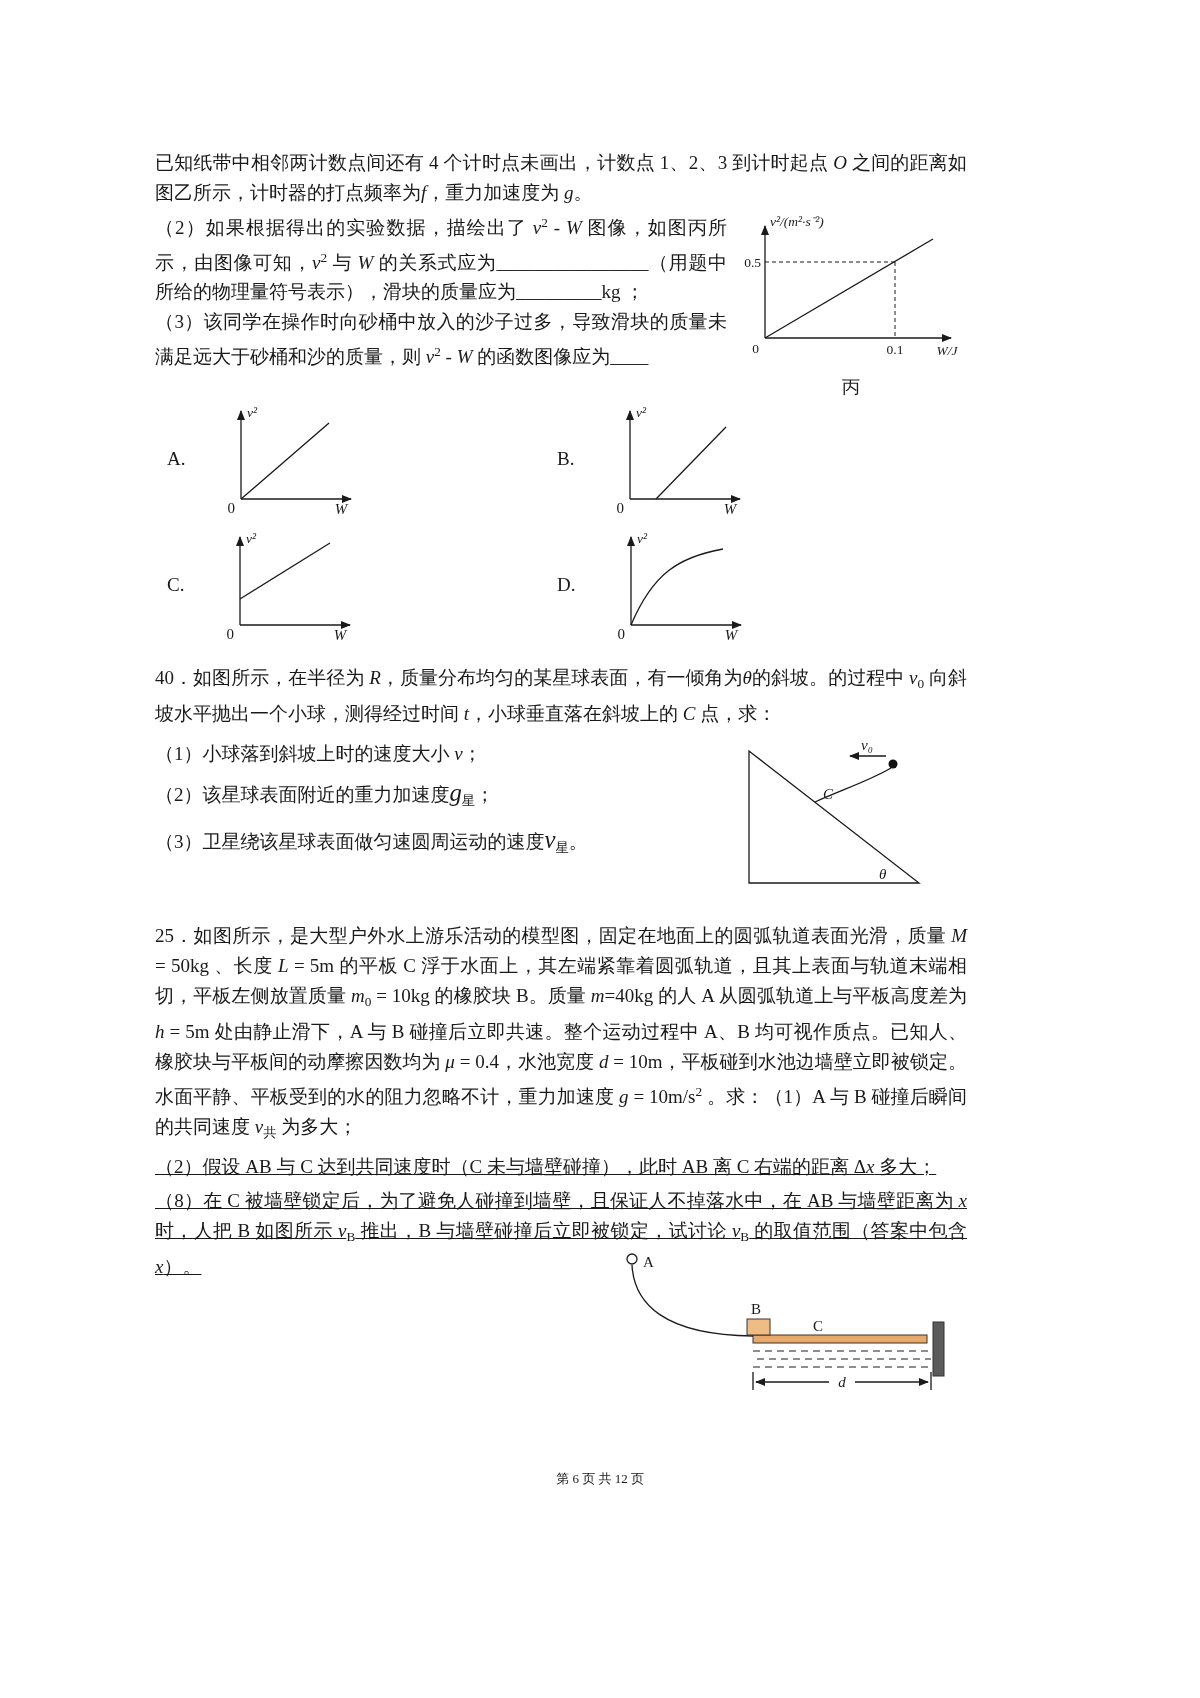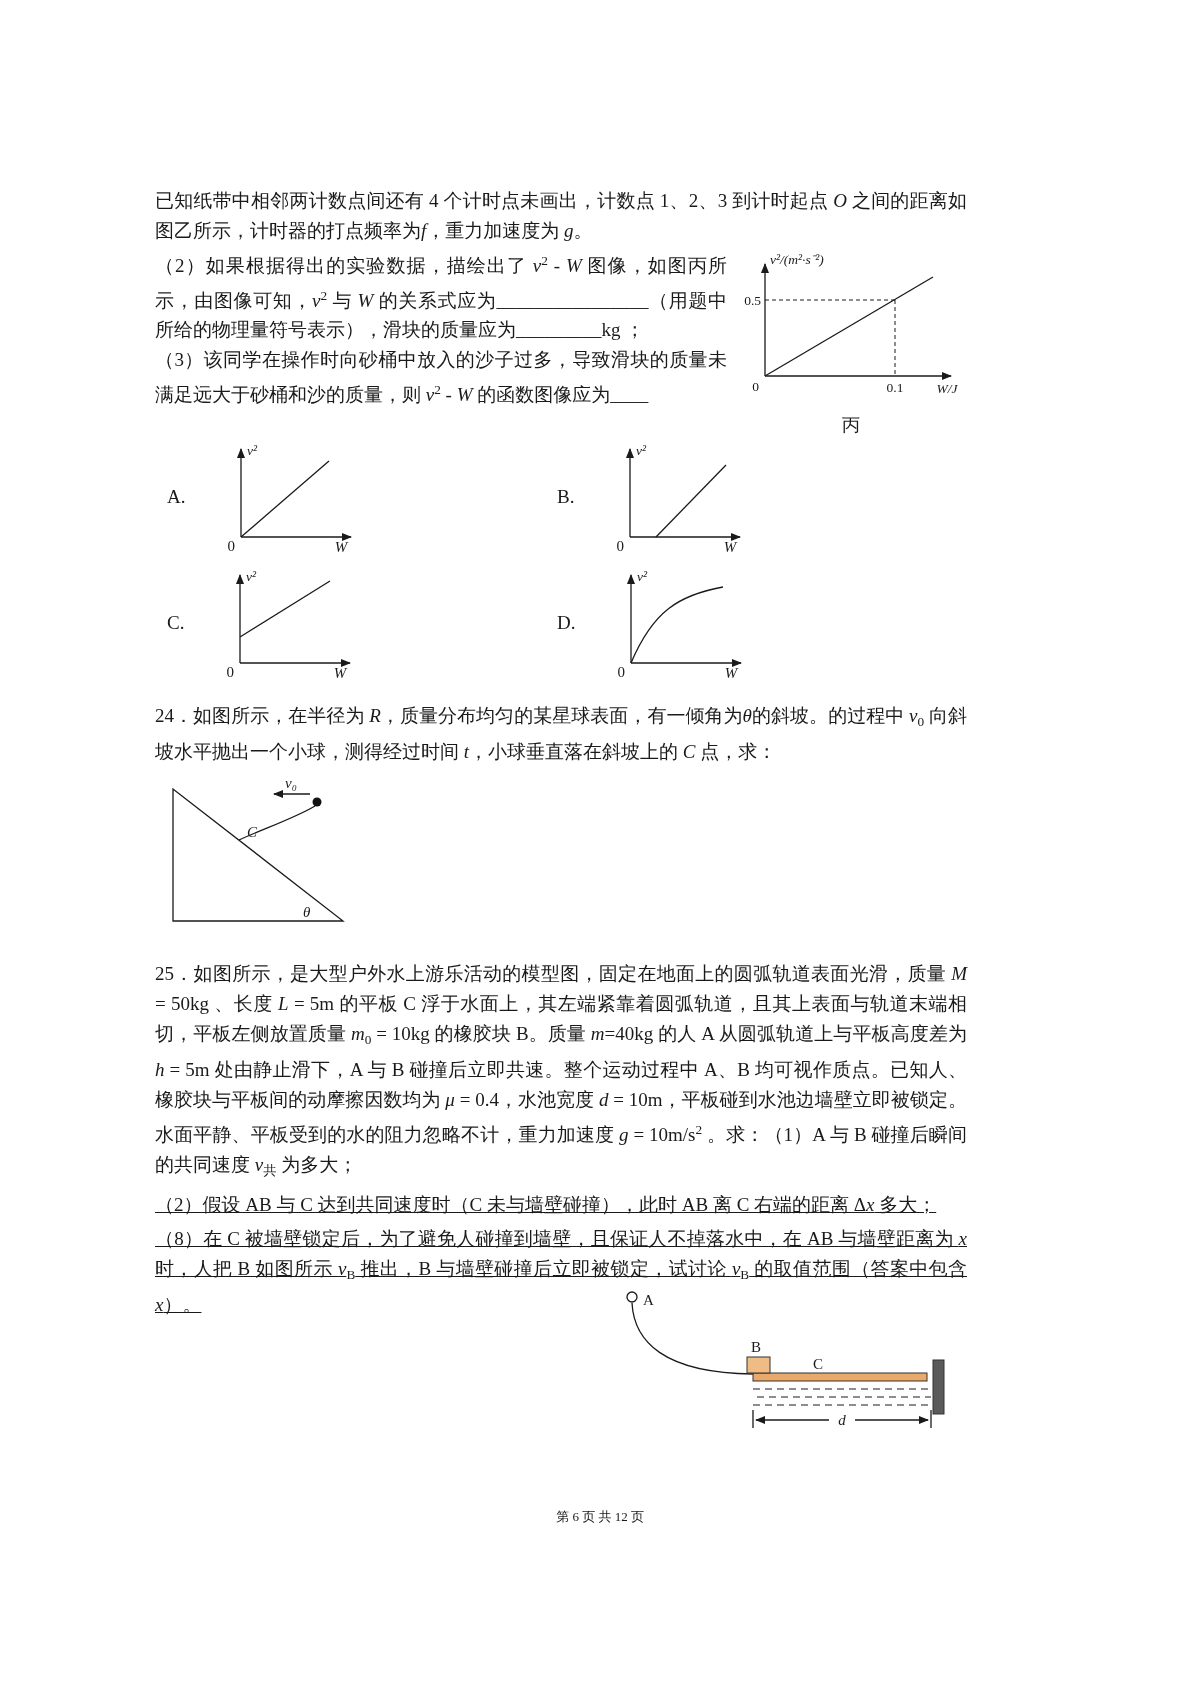--- a/index.html
+++ b/index.html
@@ -3,21 +3,21 @@
 <meta charset="utf-8">
 <style>
   * { margin:0; padding:0; box-sizing:border-box; }
   html,body { background:#ffffff; }
   body {
     width:1200px; height:1698px; position:relative; overflow:hidden;
     color:#1a1a1a;
     font-family:"Liberation Serif","DejaVu Serif",serif;
     font-size:19px;
   }
-  .page { position:absolute; inset:0;margin-top:38px; }
+  .page { position:absolute; inset:0; }
   .content { position:absolute; left:155px; top:148px; width:812px; }
   .para { text-align:justify; line-height:30px; }
   .seg-i  { font-style:italic; }
   .seg-sub{ font-size:0.7em; vertical-align:-0.3em; }
   .seg-sup{ font-size:0.7em; vertical-align:0.5em; }
   .seg-bigi{ font-style:italic; font-size:1.3em; }
 
   
   .bing-float { float:right; width:230px; margin:2px 0 4px 10px; }
   .bing-caption { width:228px; text-align:center; font-size:18px; margin-top:2px; }
@@ -133,23 +133,28 @@
           <line class="sk" x1="30" y1="96" x2="140" y2="96" marker-end="url(#arrow)"></line>
           <path class="sk" d="M30,96 C52,44 78,28 122,20"></path>
           <text class="svg-lbl ital" x="36" y="14">v²</text>
           <text class="svg-lbl-lg end" x="24" y="110">0</text>
           <text class="svg-lbl-lg ital mid" x="130" y="111">W</text>
         </svg>
       </div>
 
     </div>
 
-    <p class="para q24-stem"><span>24．如图所示，在半径为 </span><span class="seg-i">R</span><span>，质量分布均匀的某星球表面，有一倾角为</span><span class="seg-i">θ</span><span>的斜坡。的过程中 </span><span class="seg-i">v</span><span class="seg-sub">0</span><span> 向斜坡水平抛出一个小球，测得经过时间 </span><span class="seg-i">t</span><span>，小球垂直落在斜坡上的 </span><span class="seg-i">C</span><span> 点，求：</span></p>
+    <p class="para q24-stem"><span>40．如图所示，在半径为 </span><span class="seg-i">R</span><span>，质量分布均匀的某星球表面，有一倾角为</span><span class="seg-i">θ</span><span>的斜坡。的过程中 </span><span class="seg-i">v</span><span class="seg-sub">0</span><span> 向斜坡水平抛出一个小球，测得经过时间 </span><span class="seg-i">t</span><span>，小球垂直落在斜坡上的 </span><span class="seg-i">C</span><span> 点，求：</span></p>
 
     <div class="q24-row">
+      <div class="q24-items">
+        <p class="para"><span>（1）小球落到斜坡上时的速度大小 </span><span class="seg-i">v</span><span>；</span></p>
+        <p class="para"><span>（2）该星球表面附近的重力加速度</span><span class="seg-bigi">g</span><span class="seg-sub">星</span><span>；</span></p>
+        <p class="para"><span>（3）卫星绕该星球表面做匀速圆周运动的速度</span><span class="seg-bigi">v</span><span class="seg-sub">星</span><span>。</span></p>
+      </div>
       <svg class="q24-svg" width="210" height="160" viewBox="0 0 210 160">
         <path class="sk" d="M18,14 L18,146 L188,146 Z"></path>
         <text class="svg-lbl-lg ital mid" x="136" y="13">v₀</text>
         <line class="sk" x1="155" y1="19" x2="119" y2="19" marker-end="url(#arrow)"></line>
         <circle cx="162" cy="27" r="4.5" fill="#111"></circle>
         <path class="sk" d="M160,31 C140,43 108,54 84,65"></path>
         <text class="svg-lbl-lg ital" x="92" y="62">C</text>
         <text class="svg-lbl-lg ital" x="148" y="142">θ</text>
       </svg>
     </div>

